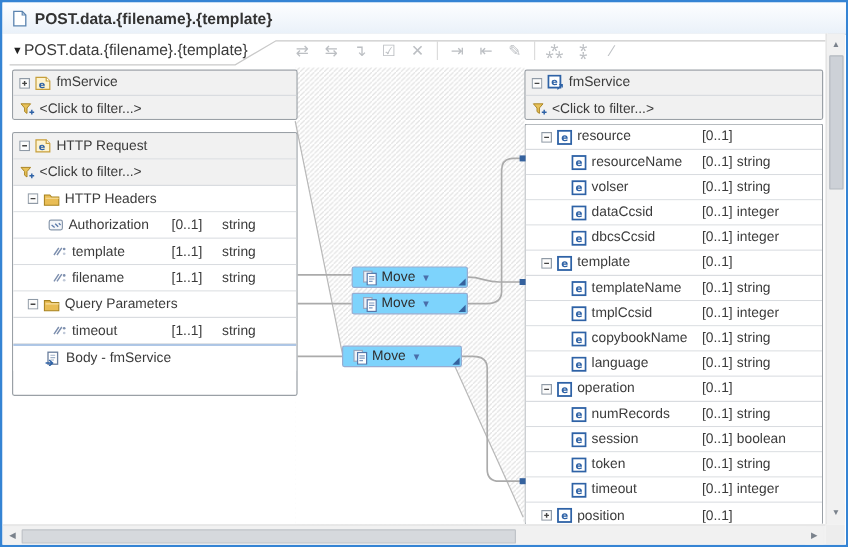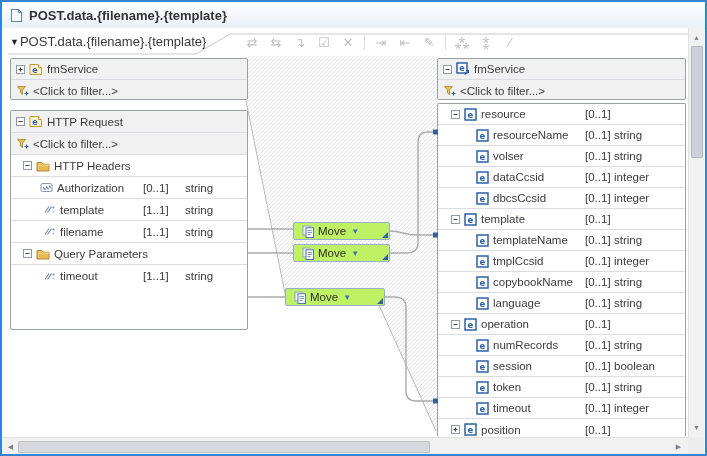--- a/index.html
+++ b/index.html
@@ -34,21 +34,21 @@
   .trow.hdr{background:#f1f1f1;}
   .h21{height:21px;}.h22{height:22px;}
   .lbl{font-size:11.5px;color:#3b3b3b;margin-left:4px;white-space:nowrap;}
   .card,.typ{position:absolute;font-size:11.5px;color:#3b3b3b;white-space:nowrap;}
   .l .card{left:132px}.l .typ{left:174px}
   .r .card{left:147px}.r .typ{left:176px}
   .ic{display:inline-flex;align-items:center;flex:none;}
   .sepblue{border-top:1px solid #7ba2d6;}
 
   
-  .movebox{position:absolute;height:18px;background:#bef264;border:1px solid #97add2;border-radius:2px;box-sizing:border-box;display:flex;align-items:center;cursor:pointer;}
+  .movebox{position:absolute;height:18px;background:#7dd3fc;border:1px solid #97add2;border-radius:2px;box-sizing:border-box;display:flex;align-items:center;cursor:pointer;}
   .movebox .mlbl{font-size:11.5px;color:#2f2f2f;margin-left:3px;}
   .movebox .mcaret{font-size:8px;color:#4a6ea9;margin-left:5px;}
   .movebox .mic{margin-left:8px;display:inline-flex;}
   .movebox .mtri{position:absolute;right:1px;bottom:1px;width:0;height:0;border-left:6px solid transparent;border-bottom:6px solid #35629e;}
 
   
   .vscroll{position:absolute;left:686px;top:26px;width:16px;height:409px;background:#f1f1f1;border-left:1px solid #e0e0e0;box-sizing:border-box;}
   .hscroll{position:absolute;left:0;top:435px;width:686px;height:17px;background:#f1f1f1;border-top:1px solid #e0e0e0;box-sizing:border-box;}
   .sbtn{position:absolute;width:15px;height:15px;color:#7a828c;font-size:7px;text-align:center;line-height:15px;background:#f1f1f1;}
   .vthumb{position:absolute;left:2px;top:18px;width:12px;height:112px;background:#cdd1d7;border:1px solid #b4b9c0;border-radius:1px;box-sizing:border-box;}
@@ -233,20 +233,30 @@
                 <svg width="13" height="11">
                   <path d="M2 8.5 L6 2.5 M4.5 8.5 L8.5 2.5" stroke="#7d8fae" stroke-width="1.2" fill="none"></path>
                   <circle cx="10.5" cy="3.5" r="1.1" fill="#7d8fae"></circle>
                   <circle cx="10.5" cy="7.5" r="1.1" fill="#c0c9d8"></circle>
                 </svg>
               </span>
               <span class="lbl">timeout</span>
               <span class="card">[1..1]</span>
               <span class="typ">string</span>
             </div>
+            <div class="trow h22 l sepblue">
+              <span class="ic" style="margin-left:26px">
+                <svg width="14" height="13">
+                  <rect x="3" y="1.5" width="8" height="10" fill="#fff" stroke="#6b7f9e" stroke-width="1.1"></rect>
+                  <path d="M5 4 h4 M5 6 h4 M5 8 h3" stroke="#9eb0c8" stroke-width="0.9"></path>
+                  <path d="M1 10.5 h5.5 M4 8 l2.8 2.5 L4 13" stroke="#2e62a6" stroke-width="1.2" fill="none"></path>
+                </svg>
+              </span>
+              <span class="lbl">Body - fmService</span>
+            </div>
           </div>
     </div>
 
     <div class="pbox gray" style="left:435px;top:2px;width:249px;height:42px;">
       <div class="trow hdr h21 r">
         <span class="ic" style="margin-left:5px">
               <svg width="9" height="9">
                 <rect x="0.5" y="0.5" width="8" height="8" fill="#fcfcfc" stroke="#8f9aa6"></rect>
                 <path d="M2.5 4.5 h4" stroke="#444" stroke-width="1.2"></path>
               </svg>

